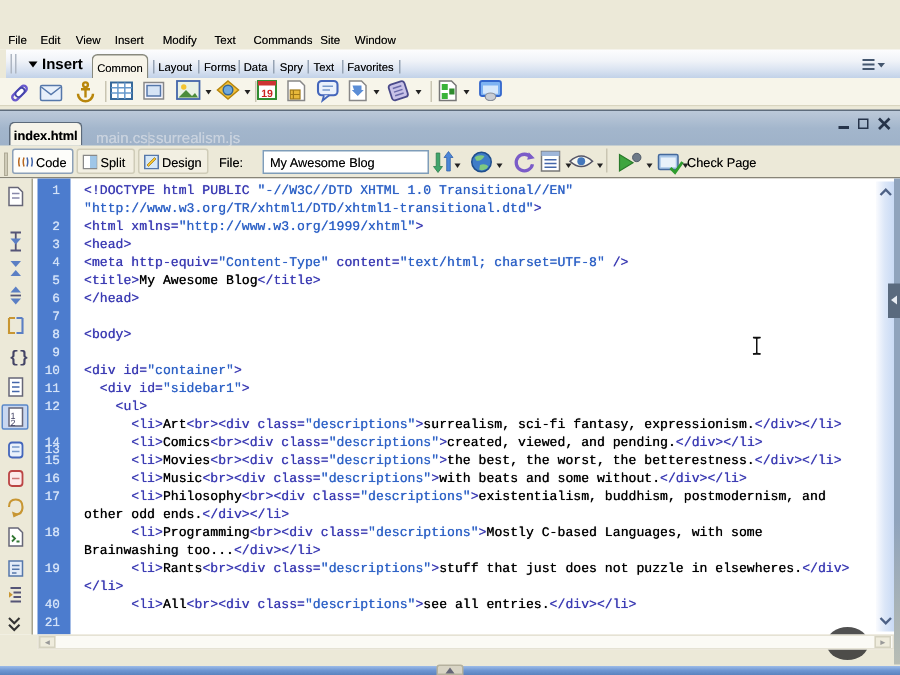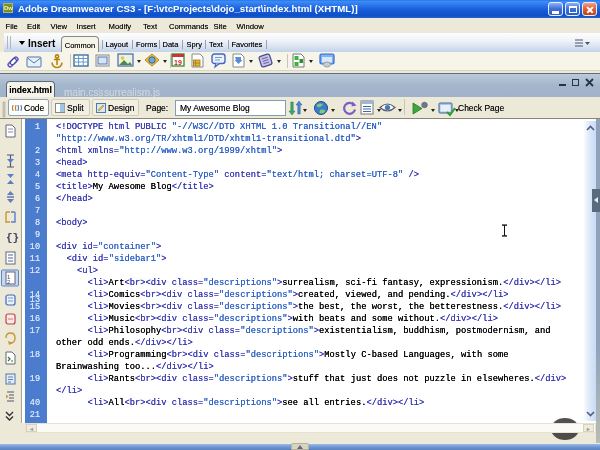--- a/index.html
+++ b/index.html
@@ -85,34 +85,20 @@
 .hsbtn { position:absolute; top:0px; width:11px; height:8px; background:#EFECDD; border:1px solid #D5D2C0; font-size:5.5px; color:#999; text-align:center; line-height:8px; }
 #statusbar { position:absolute; top:433px; left:0; width:600px; height:11px; background:#ECE9D8; border-top:1px solid #fff; font-size:8px; color:#222; }
 #statusbar .kb { position:absolute; left:548px; top:1px; }
 #bottomedge { position:absolute; top:444px; left:0; width:600px; height:6px; background:linear-gradient(180deg,#9DBCE8 0%,#6E96D2 50%,#5A82BE 100%); }
 #grip { position:absolute; top:443px; left:291px; width:18px; height:7px; background:#D8D4C4; border-radius:2px 2px 0 0; border:1px solid #B5B19D; }
 #grip:after { content:""; position:absolute; left:5px; top:1px; border-left:3px solid transparent; border-right:3px solid transparent; border-bottom:4px solid #667; }
 </style>
 </head>
 <body>
 <div id="win">
-  <div id="titlebar">
-    <div id="dwicon">Dw</div>
-    <div id="title">Adobe Dreamweaver CS3 - [F:\vtcProjects\dojo_start\index.html (XHTML)]</div>
-    <div class="wbtn" id="btn-min">
-        <span style="position:absolute;left:3px;top:8px;width:7px;height:2.5px;background:#fff;"></span>
-      </div>
-    <div class="wbtn" id="btn-max">
-        <span style="position:absolute;left:2.5px;top:2.5px;width:8px;height:7px;border:1px solid #fff;border-top-width:2px;"></span>
-      </div>
-    <div class="wbtn" id="btn-close">
-      <span style="position:absolute;left:3px;top:6px;width:8px;height:1.8px;background:#fff;transform:rotate(45deg);"></span>
-      <span style="position:absolute;left:3px;top:6px;width:8px;height:1.8px;background:#fff;transform:rotate(-45deg);"></span>
-    </div>
-  </div>
   <div id="menubar">
     <span style="left:5.5px;">File</span>
       <span style="left:27px;">Edit</span>
       <span style="left:50.5px;">View</span>
     <span style="left:76.5px;">Insert</span>
       <span style="left:108.5px;">Modify</span>
       <span style="left:143px;">Text</span>
     <span style="left:169px;">Commands</span>
       <span style="left:213.5px;">Site</span>
       <span style="left:236.5px;">Window</span>
@@ -311,21 +297,21 @@
         </svg>
         <span class="tx">Split</span>
       </div>
     <div class="tbtn" id="btn-design">
         <svg class="ic" width="10" height="10">
           <rect x="0.5" y="0.5" width="9" height="9" fill="#D6E8F8" stroke="#5577AA"></rect>
           <path d="M2,7 L7,2 L8,3 L3,8 Z" fill="#F4C430" stroke="#A07818" stroke-width="0.5"></path>
         </svg>
         <span class="tx">Design</span>
       </div>
-    <div id="titlelbl">Page:</div>
+    <div id="titlelbl">File:</div>
     <div id="titleinput">My Awesome Blog</div>
     <div class="dtsep" style="left:404px;"></div>
     <div id="checkpage">Check Page</div>
     <div class="dar" style="left:303px;top:12px;"></div>
     <div class="dar" style="left:331px;top:12px;"></div>
     <div class="dar" style="left:377px;top:12px;"></div>
     <div class="dar" style="left:398px;top:12px;"></div>
     <div class="dar" style="left:431px;top:12px;"></div>
     <div class="dar" style="left:455px;top:12px;"></div>
   </div>

